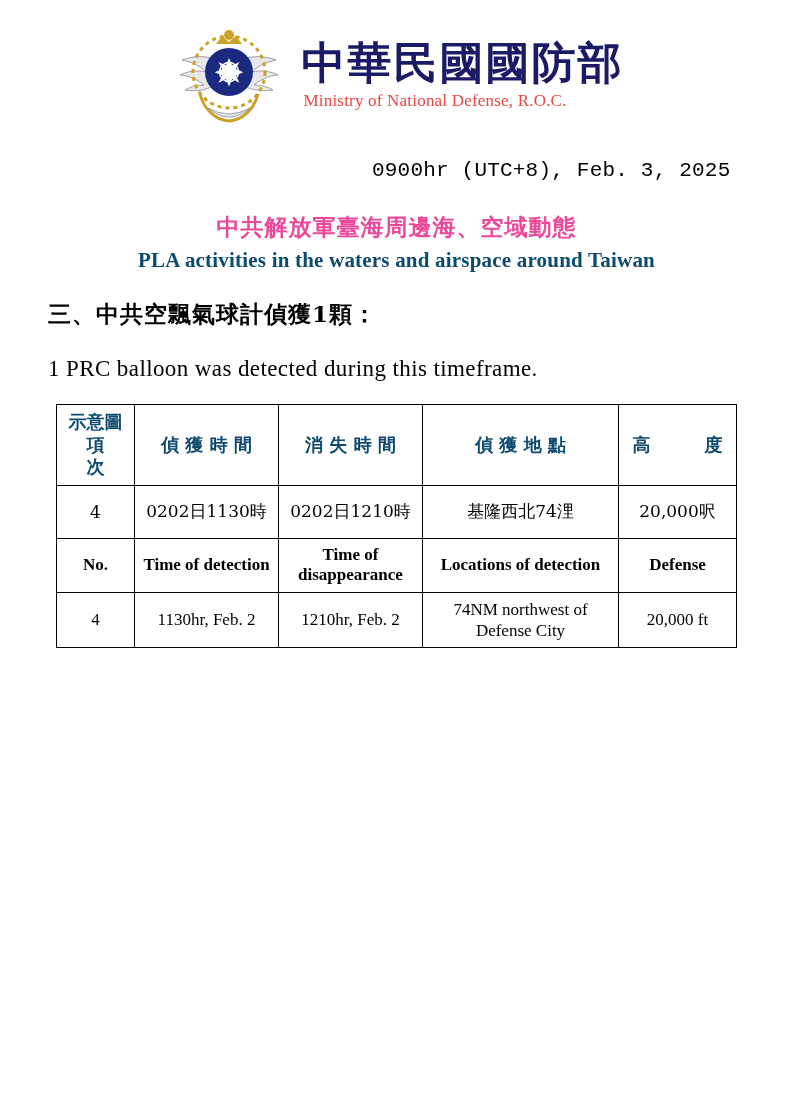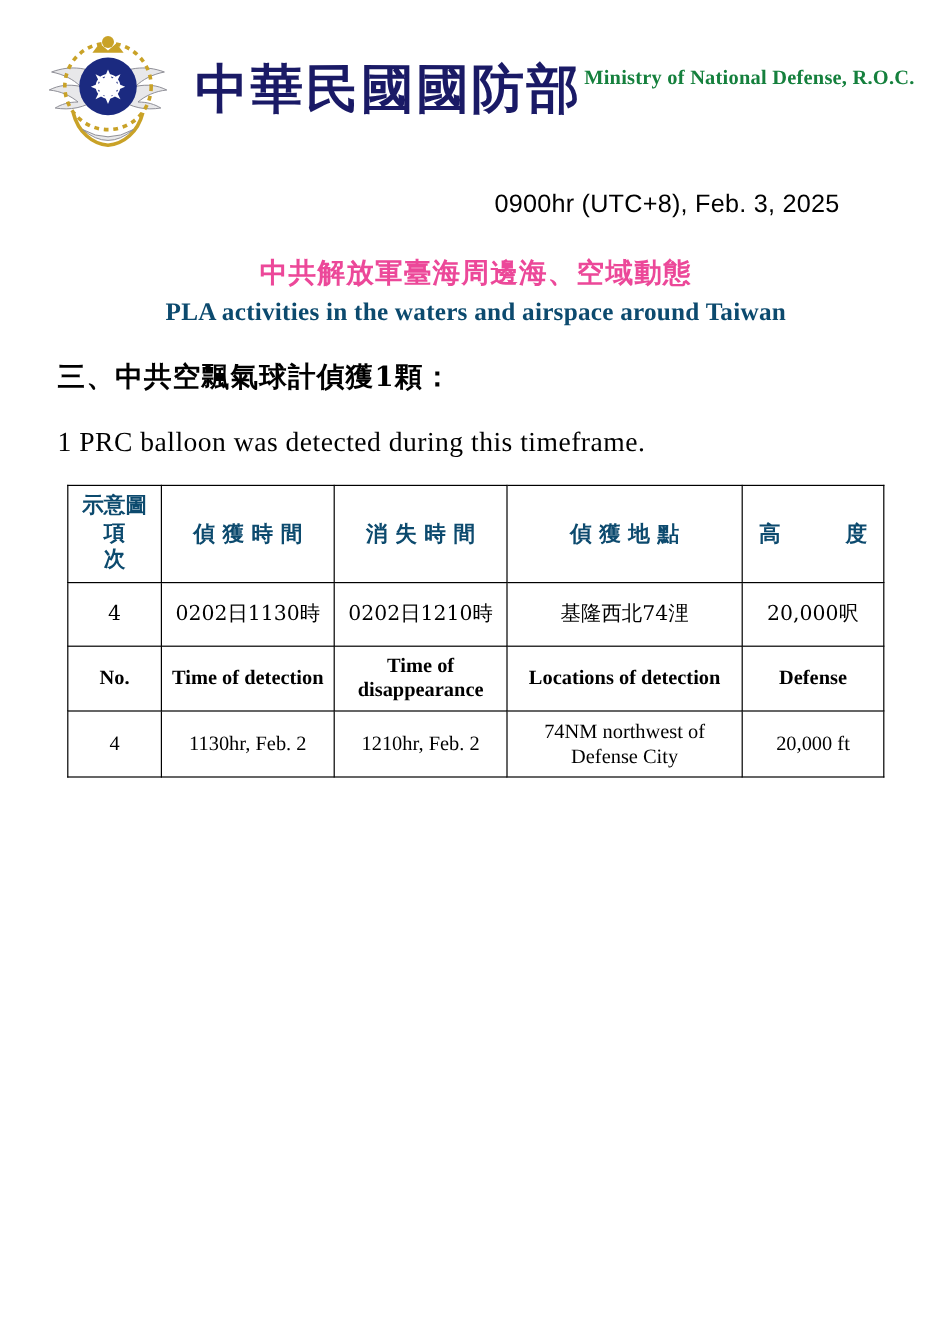--- a/index.html
+++ b/index.html
@@ -27,58 +27,57 @@
   .emblem {
     width: 118px;
     height: 104px;
     position: relative;
     flex: 0 0 auto;
   }
   .emblem svg { display: block; }
 
   .header-text {
     display: flex;
-    flex-direction: row;
+    flex-direction: column;
     align-items: flex-start;
     justify-content: flex-start;
     margin-top: 2px;
   }
   .title-cn {
     font-family: "DejaVu Serif", "Liberation Serif", serif;
     font-size: 44px;
     font-weight: bold;
     color: #1a1a66;
     letter-spacing: 2px;
     line-height: 1.08;
   }
   .title-en {
     font-family: "Liberation Serif", serif;
     font-size: 17px;
-    font-weight: bold;
-    color: #15803d;
+    font-weight: normal;
+    color: #ef4444;
     letter-spacing: 0.2px;
     margin-top: 4px;
     margin-left: 2px;
   }
 
   
   .release-block {
     margin-top: 30px;
     padding-left: 372px;
     font-size: 21px;
     line-height: 1.45;
   }
   .release-cn {
     font-family: "DejaVu Serif", "Liberation Serif", serif;
     letter-spacing: 0.5px;
   }
   .release-en {
-    font-family: Liberation Sans, sans-serif;
+    font-family: Liberation Mono, monospace;
     letter-spacing: 0.2px;
-    margin-left: 40px;
   }
 
   
   .doc-title {
     margin-top: 26px;
     text-align: center;
   }
   .doc-title-cn {
     font-family: "DejaVu Serif", "Liberation Serif", serif;
     font-size: 23px;

